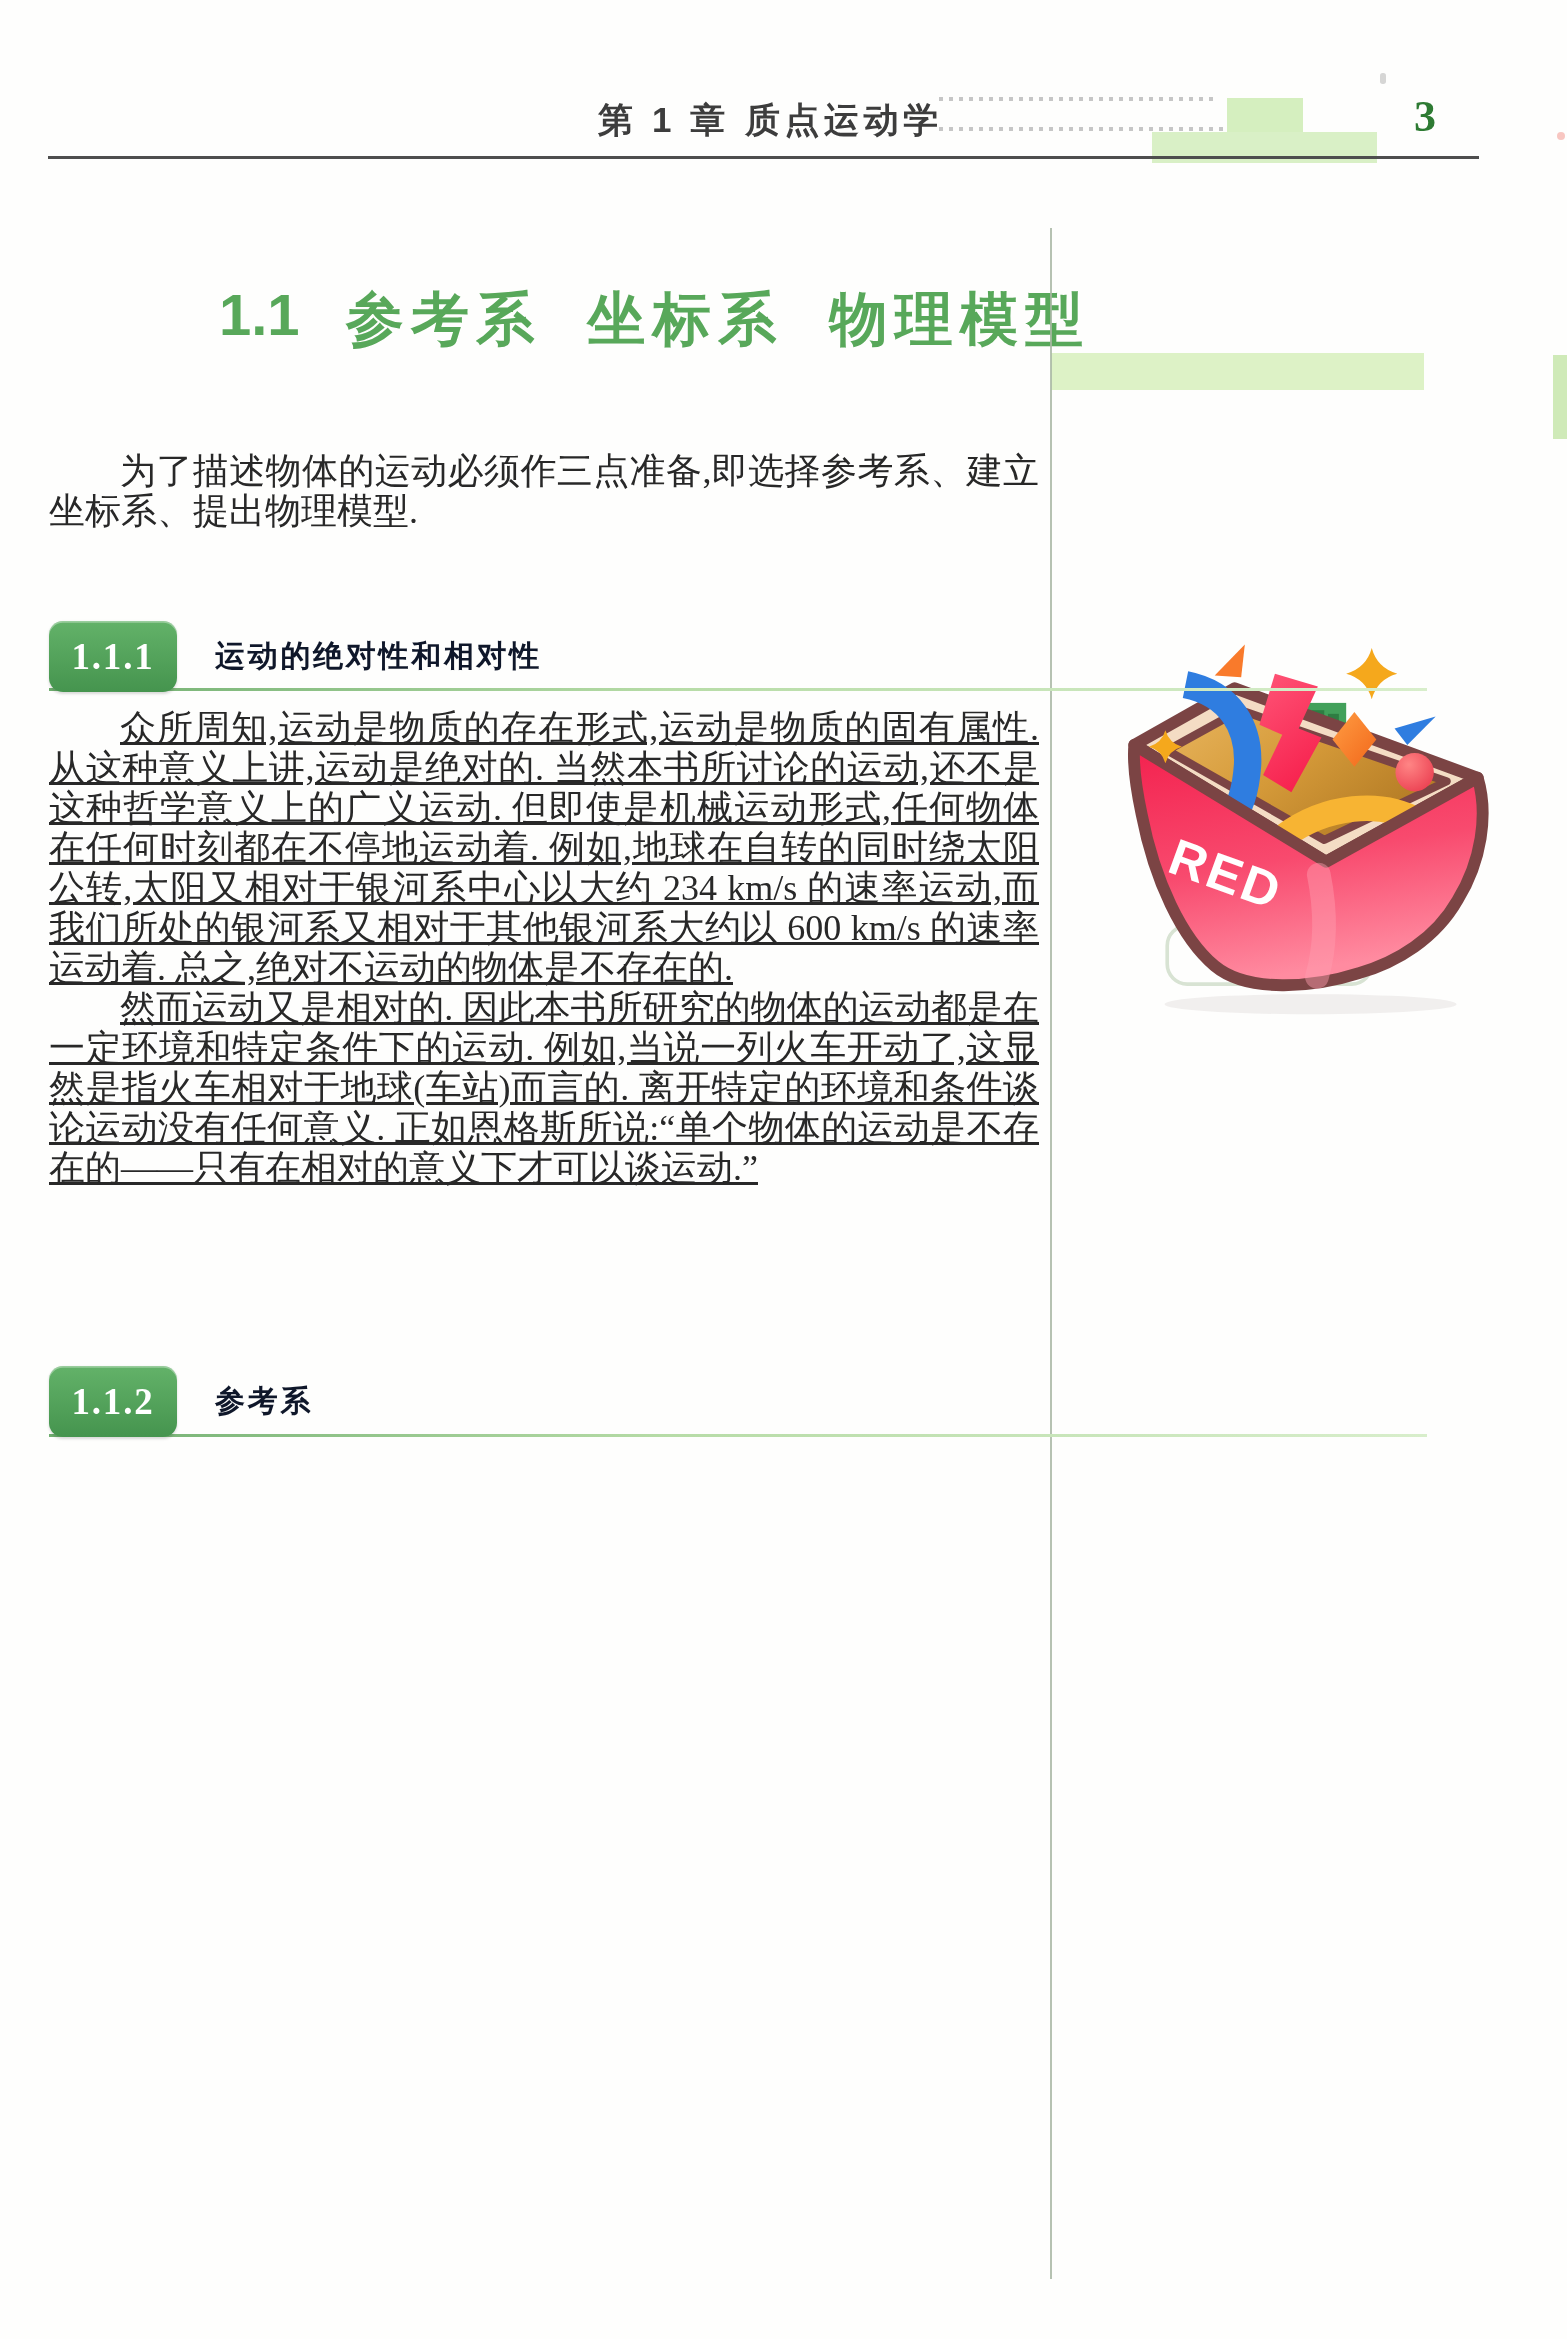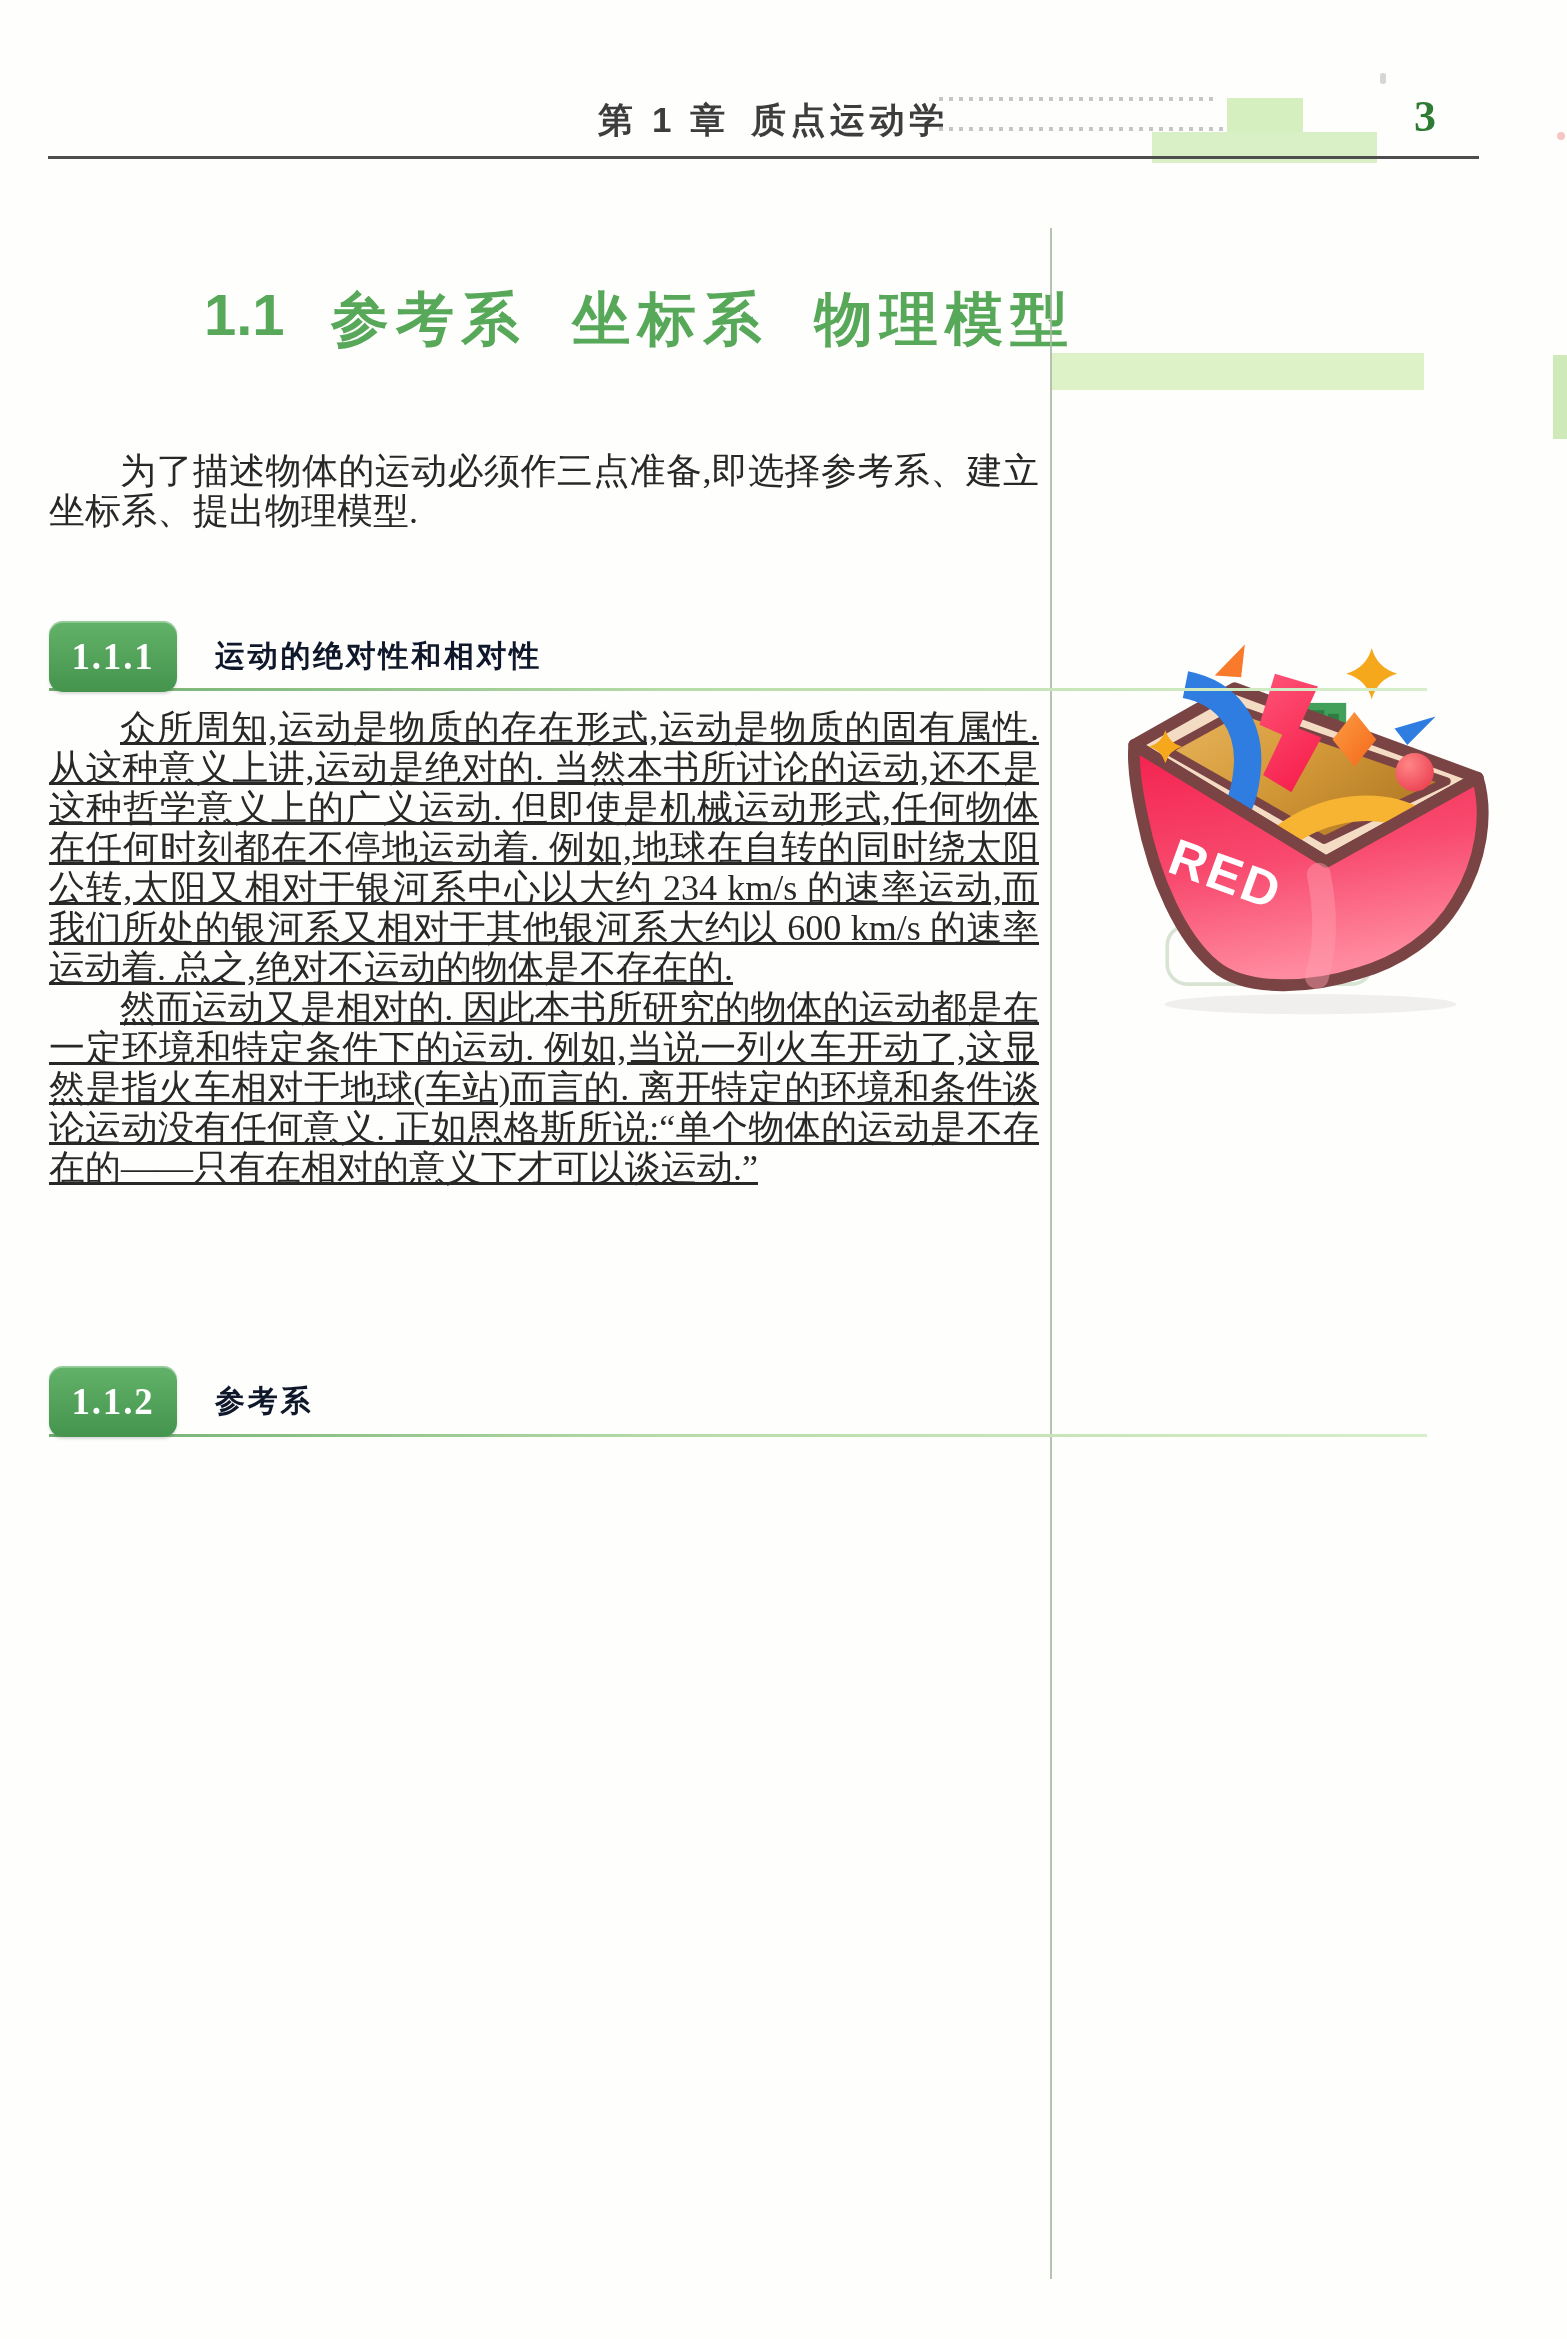--- a/index.html
+++ b/index.html
@@ -9,39 +9,39 @@
     font-family:"Liberation Serif","DejaVu Serif",serif;
     color:#282828;
   }
   .abs{position:absolute;}
 
   
   .header-title{
     left:598px;top:97px;
     font-family:"Liberation Sans","DejaVu Sans",sans-serif;
     font-size:35px;font-weight:600;color:#3d3d3d;
-    display:flex;gap:21px;letter-spacing:4.6px;white-space:nowrap;
+    display:flex;gap:15px;letter-spacing:4.6px;white-space:nowrap;
   }
   .header-rule{left:48px;top:156px;width:1431px;height:2.7px;background:#4e4e4e;z-index:3;}
   .dots{height:3.7px;background-image:repeating-linear-gradient(to right,#c6c6c6 0 3.7px,transparent 3.7px 10px);z-index:1;}
   .dots1{left:939px;top:97px;width:276px;}
   .dots2{left:939px;top:127px;width:287px;}
   .green-block{background:#d5efbf;z-index:2;}
   .gb1{left:1227px;top:98px;width:76px;height:65px;}
   .gb2{left:1152px;top:132px;width:225px;height:31px;background:#d9f0c6;}
   .page-number{
     left:1414px;top:91px;font-size:44px;color:#2e7b33;
     font-family:"Liberation Serif","DejaVu Serif",serif;font-weight:600;z-index:4;
   }
   .apostrophe-mark{left:1380px;top:73px;width:5.5px;height:11px;border-radius:2.7px;background:#bbb;opacity:.6;}
   .pink-speck{left:1557px;top:132px;width:8.2px;height:8.2px;border-radius:50%;background:#f3a09a;opacity:.6;}
 
   
   .sec-title{
-    left:204px;top:281px;
+    left:219px;top:281px;
     font-family:"Liberation Sans","DejaVu Sans",sans-serif;
     font-size:58px;font-weight:700;color:#58a85a;
     display:flex;gap:46px;white-space:nowrap;
   }
   .sec-title .term{letter-spacing:7.3px;}
   .right-band{left:1051px;top:353px;width:373px;height:37px;background:#ddf2c6;}
   .right-edge-strip{left:1553px;top:355px;width:14.6px;height:84px;background:#cfeab8;}
   .v-line{left:1050px;top:228px;width:1.8px;height:2051px;background:#a9b7a4;opacity:.85;}
 
   

